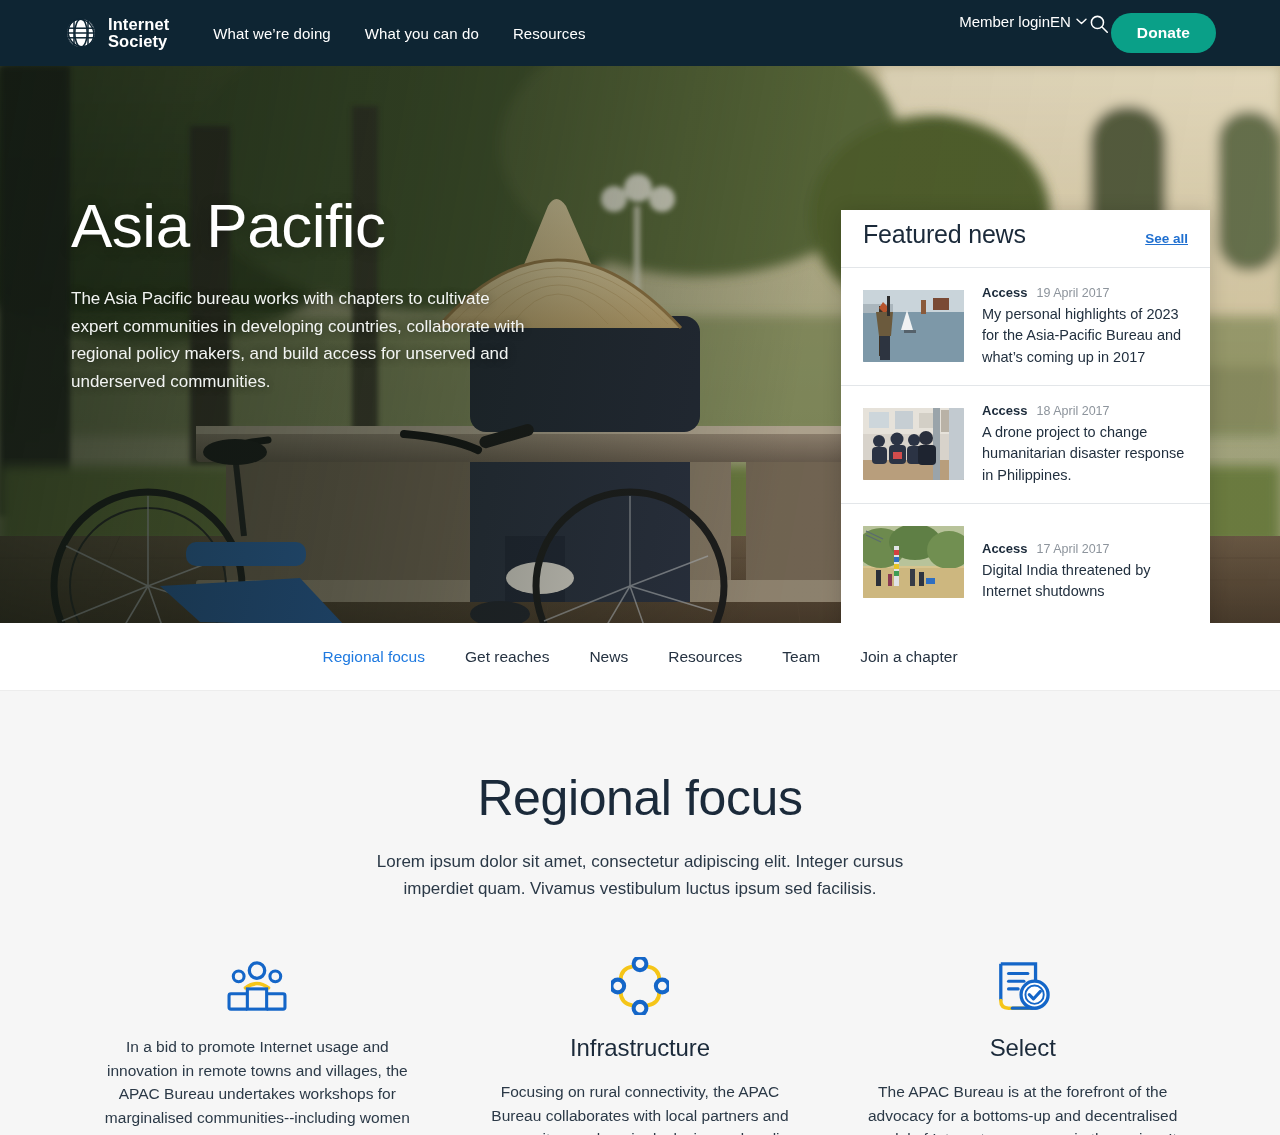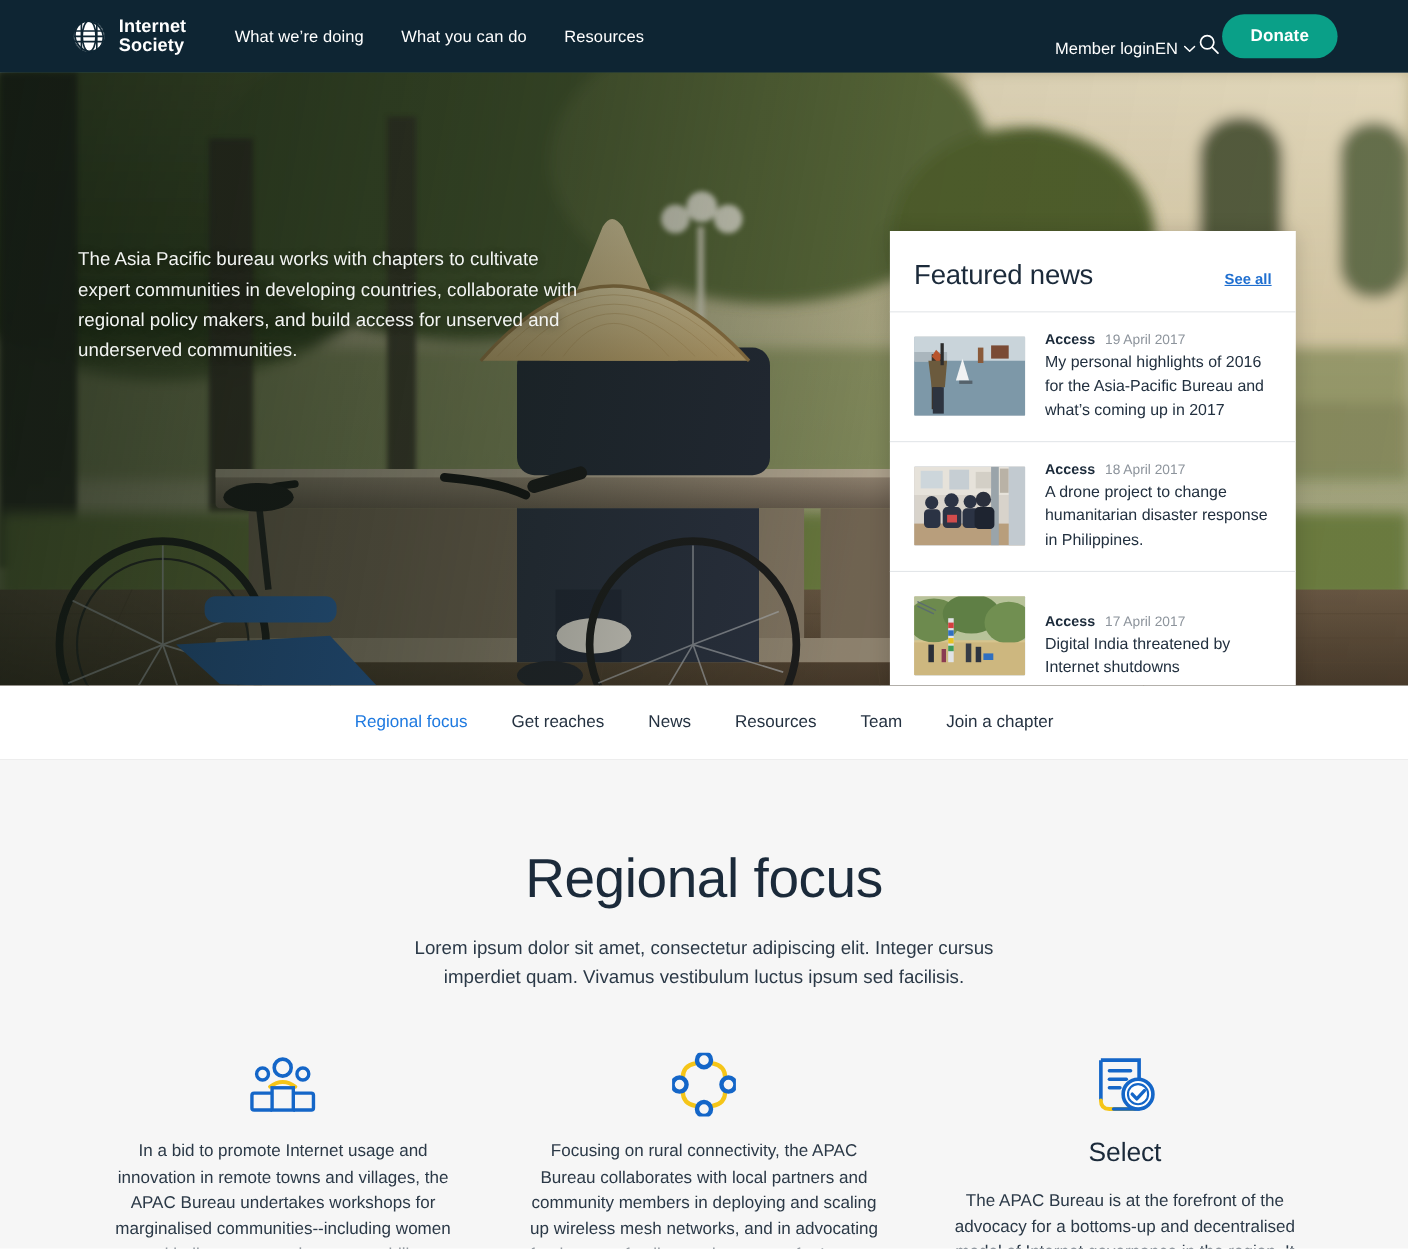--- a/index.html
+++ b/index.html
@@ -43,21 +43,21 @@
   .main-nav a {
     color: #ffffff;
     font-size: 15px;
     text-decoration: none;
     font-weight: 400;
     letter-spacing: .1px;
   }
   .header-right {
     margin-left: auto;
     display: flex;
-    align-items: flex-end;
+    align-items: flex-start;
   }
   .member-login {
     color: #ffffff;
     font-size: 15px;
     text-decoration: none;
   }
   .lang-select {
     display: flex;
     align-items: center;
     gap: 5px;
@@ -137,25 +137,25 @@
     cursor: pointer;
     font-family: inherit;
     min-width: 228px;
   }
   .subregion-btn .chev-lg { width: 17px; height: 11px; }
 
   
   .featured-panel {
     position: absolute;
     top: 144px;
-    left: 809px;
+    left: 841px;
     width: 369px;
     background: #ffffff;
     z-index: 10;
-    padding: 26px 0 20px 0;
+    padding: 10px 0 20px 0;
     box-shadow: 0 2px 18px rgba(0,0,0,.16);
   }
   .featured-head {
     display: flex;
     align-items: baseline;
     justify-content: space-between;
     padding: 0 22px 0 22px;
   }
   .featured-title {
     font-size: 25px;
@@ -470,20 +470,21 @@
         <ellipse cx="235" cy="386" rx="32" ry="13" fill="#1b1b1b"></ellipse>
         <path d="M404 368 Q452 372 478 384" fill="none" stroke="#141414" stroke-width="8" stroke-linecap="round"></path>
         <rect x="478" y="372" width="56" height="12" rx="6" fill="#1a1a1a" transform="rotate(-16 478 372)"></rect>
       </g>
     </svg>
   </div>
 
   <div class="hero-scrim"></div>
 
   <div class="hero-inner">
+    <h1 class="hero-title">Asia Pacific</h1>
     <p class="hero-desc">The Asia Pacific bureau works with chapters to cultivate expert communities in developing countries, collaborate with regional policy makers, and build access for unserved and underserved communities.</p>
   </div>
 
   <aside class="featured-panel">
     <div class="featured-head">
       <h2 class="featured-title">Featured news</h2>
       <a class="see-all" href="#">See all</a>
     </div>
 
     <div class="news-list">
@@ -504,21 +505,21 @@
             <path d="M13 22 L30 22 L28 46 L16 46 Z" fill="#6b5a3d"></path>
             <rect x="17" y="46" width="10" height="24" fill="#2d3440"></rect>
             <rect x="24" y="6" width="3" height="20" fill="#2c2c2c"></rect>
           </svg>
         </div>
         <div class="news-body">
           <div class="news-meta">
             <span class="news-cat">Access</span>
             <span class="news-date">19 April 2017</span>
           </div>
-          <div class="news-headline">My personal highlights of 2016 for the Asia-Pacific Bureau and what’s coming up in 2017</div>
+          <div class="news-headline">My personal highlights of 2023 for the Asia-Pacific Bureau and what’s coming up in 2017</div>
         </div>
       </article>
 
       <article class="news-item">
         <div class="news-thumb">
           <svg viewBox="0 0 101 72" aria-hidden="true">
             <rect width="101" height="72" fill="#d8d3cb"></rect>
             <rect x="0" y="0" width="101" height="26" fill="#e6e2da"></rect>
             <rect x="6" y="4" width="20" height="16" fill="#cdd6db"></rect>
             <rect x="32" y="3" width="18" height="18" fill="#c6ced3"></rect>
@@ -620,20 +621,21 @@
           <path d="M38 10 Q50 12 50 24" fill="none" stroke="#f5c518" stroke-width="4" stroke-linecap="round"></path>
           <path d="M50 36 Q50 48 38 50" fill="none" stroke="#f5c518" stroke-width="4" stroke-linecap="round"></path>
           <path d="M22 50 Q10 48 10 36" fill="none" stroke="#f5c518" stroke-width="4" stroke-linecap="round"></path>
           <path d="M10 24 Q10 12 22 10" fill="none" stroke="#f5c518" stroke-width="4" stroke-linecap="round"></path>
           <circle cx="30" cy="7" r="6.6" fill="none" stroke="#1466c8" stroke-width="4.2"></circle>
           <circle cx="53" cy="30" r="6.6" fill="none" stroke="#1466c8" stroke-width="4.2"></circle>
           <circle cx="30" cy="53" r="6.6" fill="none" stroke="#1466c8" stroke-width="4.2"></circle>
           <circle cx="7" cy="30" r="6.6" fill="none" stroke="#1466c8" stroke-width="4.2"></circle>
         </svg>
       </div>
+      <h3 class="card-title">Infrastructure</h3>
       <p class="card-text">Focusing on rural connectivity, the APAC Bureau collaborates with local partners and community members in deploying and scaling up wireless mesh networks, and in advocating for the use of unlicensed spectrum for Internet connectivity.</p>
     </div>
 
     <div class="card">
       <div class="card-icon">
         <svg viewBox="0 0 62 58" width="60" height="56" aria-hidden="true">
           <path d="M8 6 H44 V34" fill="none" stroke="#1466c8" stroke-width="3.4"></path>
           <path d="M8 6 V44" fill="none" stroke="#1466c8" stroke-width="3.4"></path>
           <path d="M8 44 Q8 52 16 52 H40" fill="none" stroke="#f5c518" stroke-width="3.6" stroke-linecap="round"></path>
           <path d="M20 52 H44" fill="none" stroke="#1466c8" stroke-width="3.4" stroke-linecap="round"></path>

